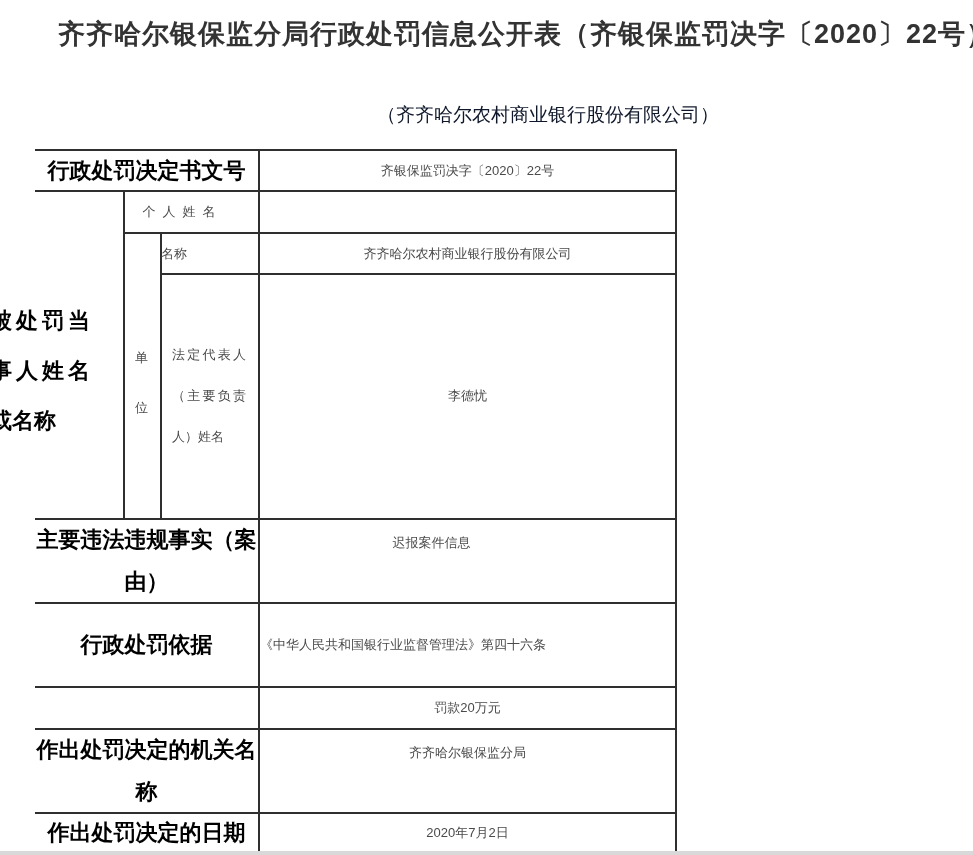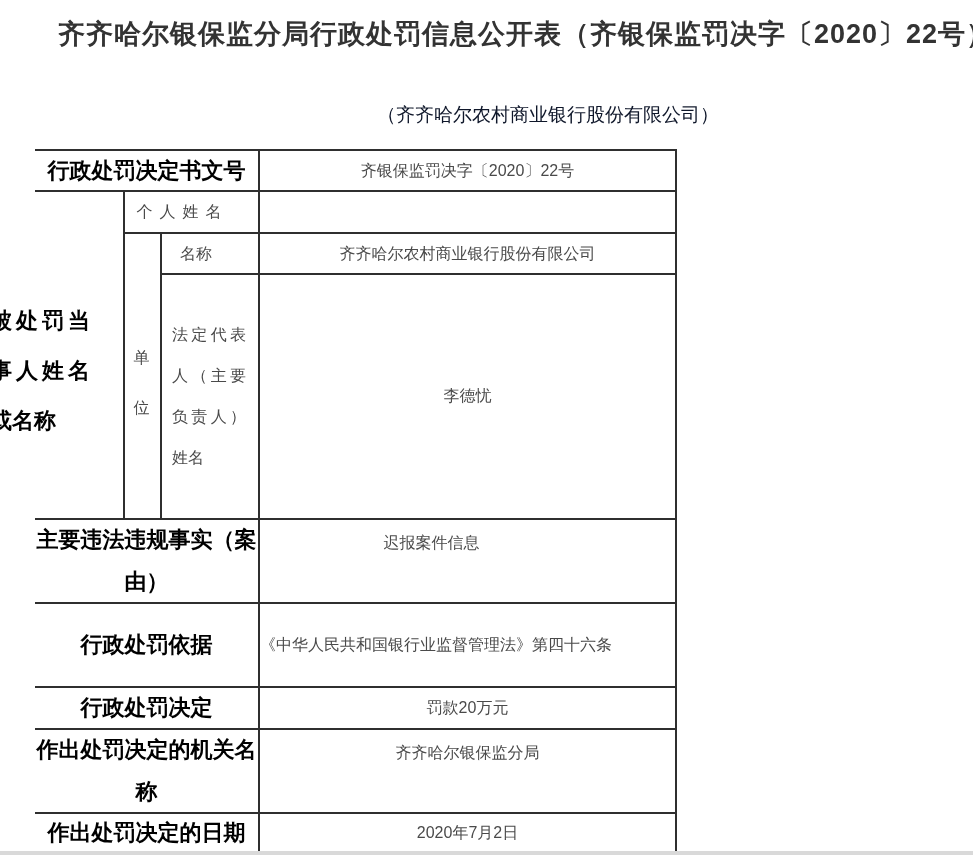--- a/index.html
+++ b/index.html
@@ -29,37 +29,37 @@
   .h8{top:728px;left:35px;width:642px;}
   .h9{top:812px;left:35px;width:642px;}
   .v1{left:258px;top:149px;height:702px;}
   .v2{left:675px;top:149px;height:702px;}
   .v3{left:123px;top:190px;height:328px;}
   .v4{left:160px;top:232px;height:286px;}
   .bottom-strip{position:absolute;left:0;right:0;top:851px;height:4px;background:#d9d9d9;}
   
   .cell{
     position:absolute;display:flex;align-items:center;justify-content:center;
-    font-size:16px;color:#4a4a4a;line-height:42px;
+    font-size:13px;color:#4a4a4a;line-height:42px;
   }
   .bold{font-weight:bold;color:#000000;font-size:22px;}
   .c-doc-label{left:35px;top:151px;width:223px;height:39px;}
   .c-doc-value{left:260px;top:151px;width:415px;height:39px;}
   .c-party-label{
     left:-16px;top:190px;width:112px;height:328px;
     align-items:flex-start;padding-top:106px;box-sizing:border-box;
   }
   .c-party-label .inner{
     width:100px;text-align:justify;text-align-last:left;line-height:50px;font-size:22px;
   }
   .c-individual-label{left:123px;top:192px;width:119px;height:40px;letter-spacing:7px;}
   .c-individual-value{left:260px;top:192px;width:415px;height:40px;}
   .c-unit-label{left:123px;top:240px;width:37px;height:286px;}
   .c-unit-label .inner{width:22px;line-height:50px;text-align:center;word-break:break-all;}
-  .c-unitname-label{left:160px;top:234px;width:98px;height:39px;justify-content:flex-start;padding-left:20px;box-sizing:border-box;}
+  .c-unitname-label{left:160px;top:234px;width:98px;height:39px;justify-content:flex-start;padding-left:1px;box-sizing:border-box;}
   .c-unitname-value{left:260px;top:234px;width:415px;height:39px;}
   .c-legal-label{left:160px;top:273px;width:98px;height:245px;}
   .c-legal-label .inner{width:74px;text-align:justify;text-align-last:left;line-height:41px;word-break:break-all;}
   .c-legal-value{left:260px;top:273px;width:415px;height:245px;border-radius:32px;}
   .c-facts-label{left:35px;top:520px;width:223px;height:82px;text-align:center;}
   .c-facts-value{left:260px;top:520px;width:343px;height:82px;align-items:flex-start;padding-top:2px;box-sizing:border-box;}
   .c-basis-label{left:35px;top:604px;width:223px;height:82px;}
   .c-basis-value{
     left:252px;top:604px;width:415px;height:82px;
     justify-content:flex-start;text-align:left;padding:0 8px;box-sizing:border-box;
@@ -119,21 +119,20 @@
   <div class="cell c-legal-value">李德忧</div>
 
   <div class="cell bold c-facts-label">主要违法违规事实（案由）</div>
   <div class="cell c-facts-value">迟报案件信息</div>
 
   <div class="cell bold c-basis-label">行政处罚依据</div>
   <div class="cell c-basis-value">
     <span class="inner">《中华人民共和国银行业监督管理法》第四十六条</span>
   </div>
 
-  <div class="cell bold c-decision-label">行政处罚决定</div>
   <div class="cell c-decision-value">罚款20万元</div>
 
   <div class="cell bold c-authority-label">作出处罚决定的机关名称</div>
   <div class="cell c-authority-value">齐齐哈尔银保监分局</div>
 
   <div class="cell bold c-date-label">作出处罚决定的日期</div>
   <div class="cell c-date-value">2020年7月2日</div>
 
 </div>
 

